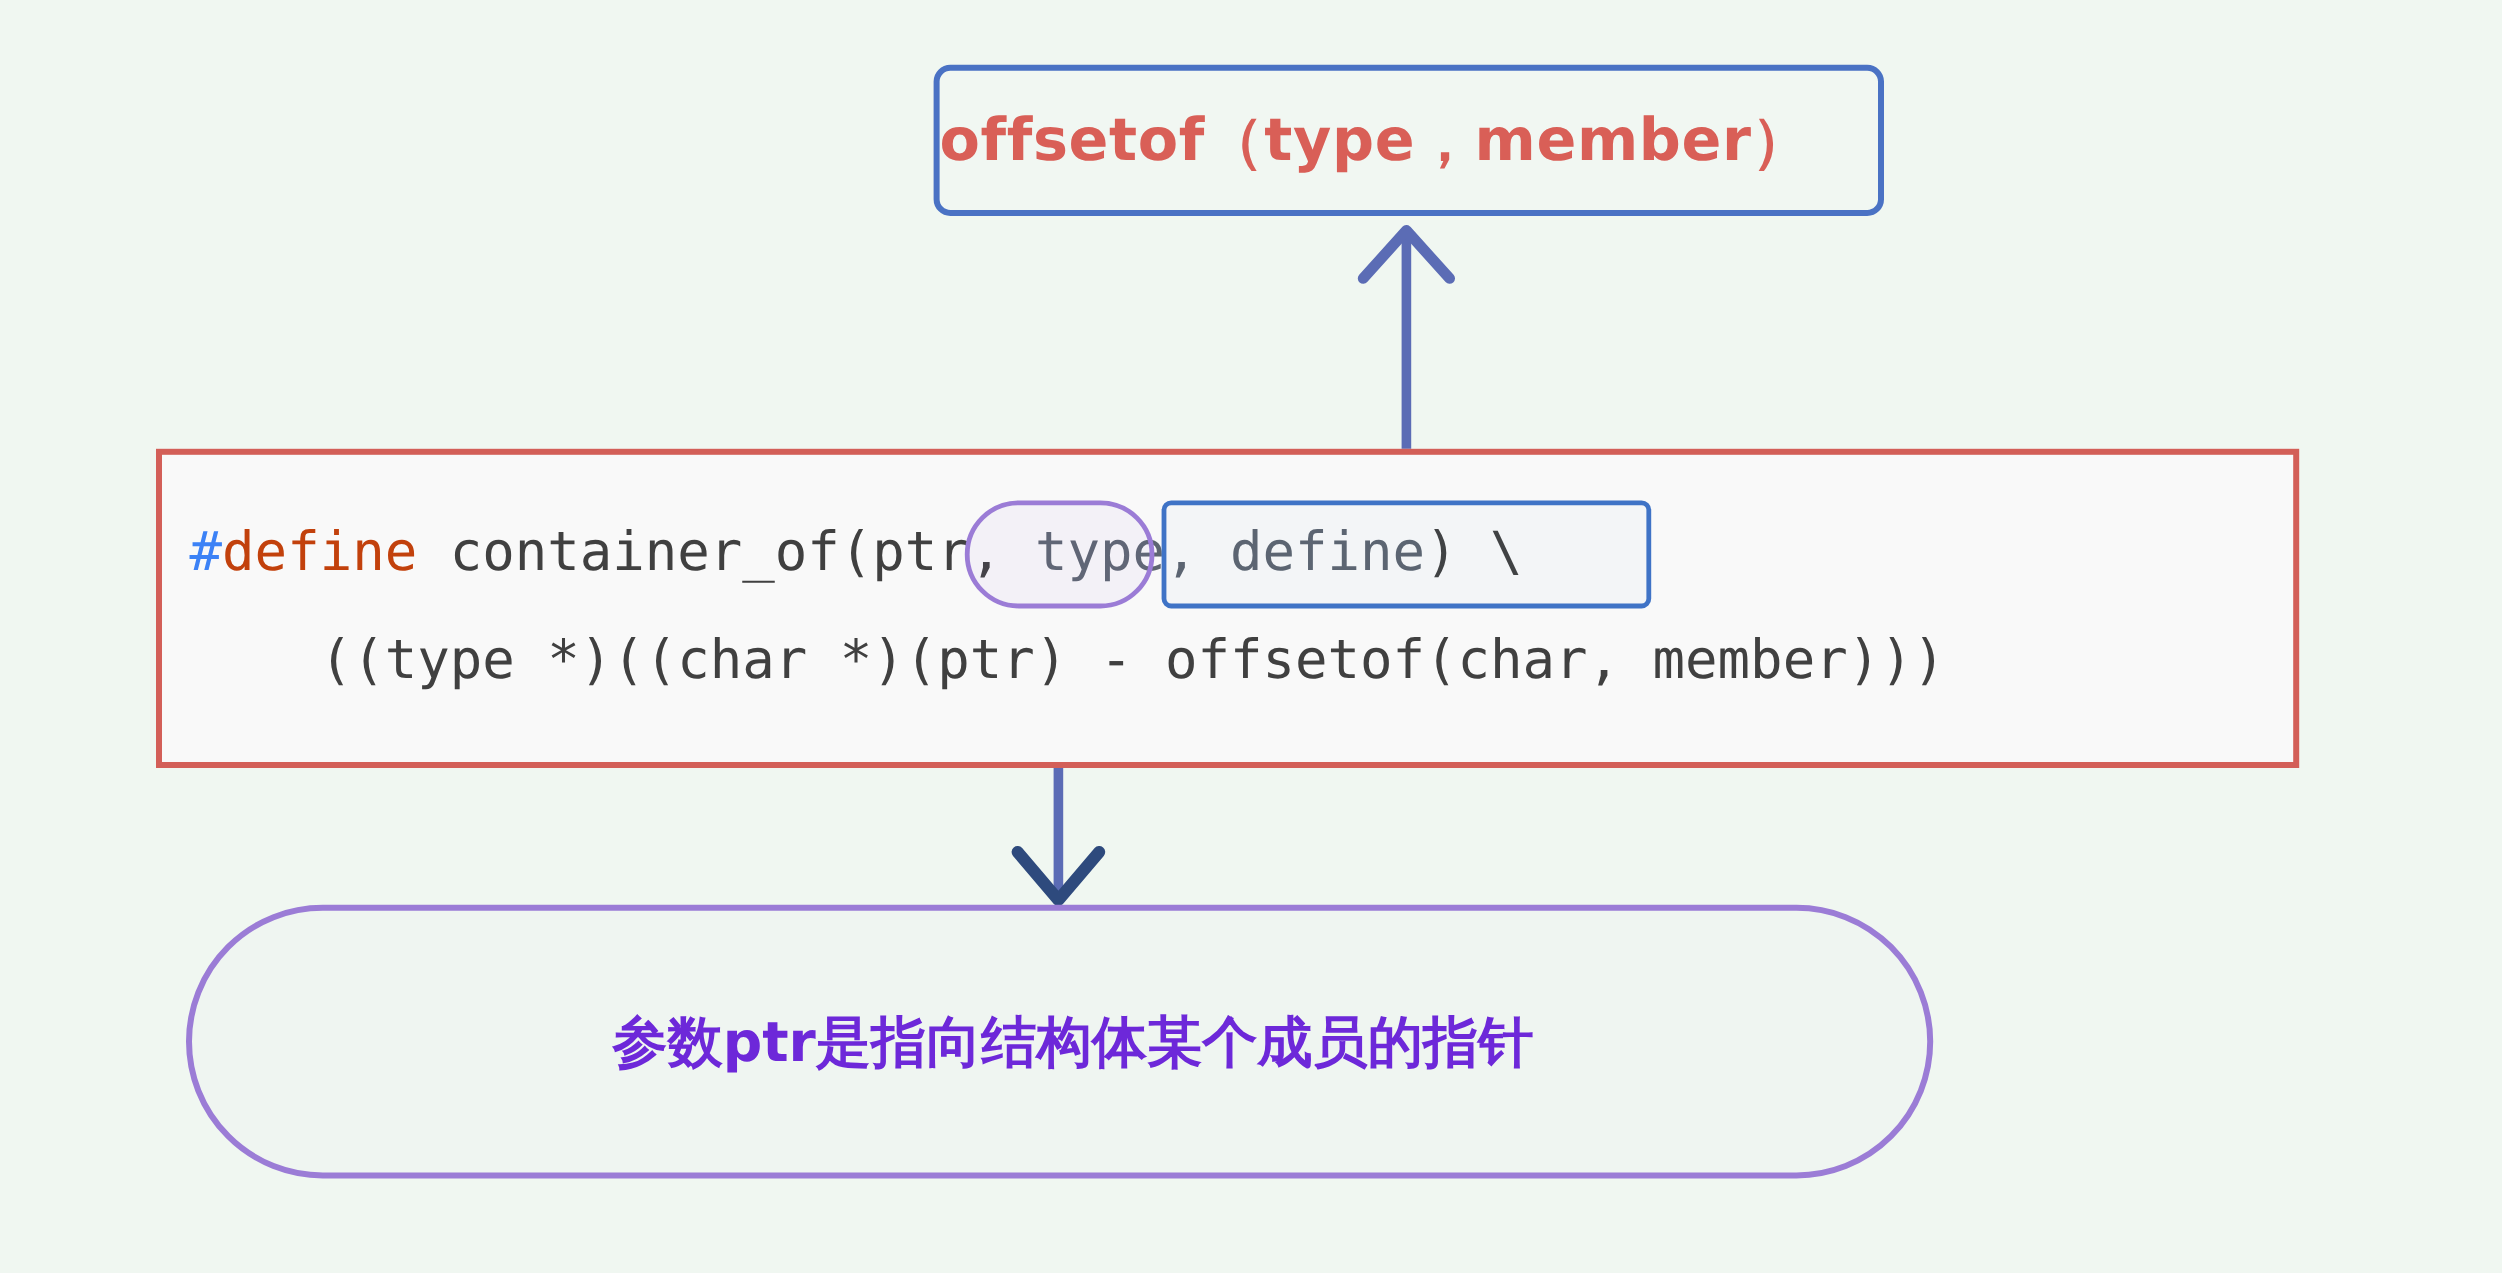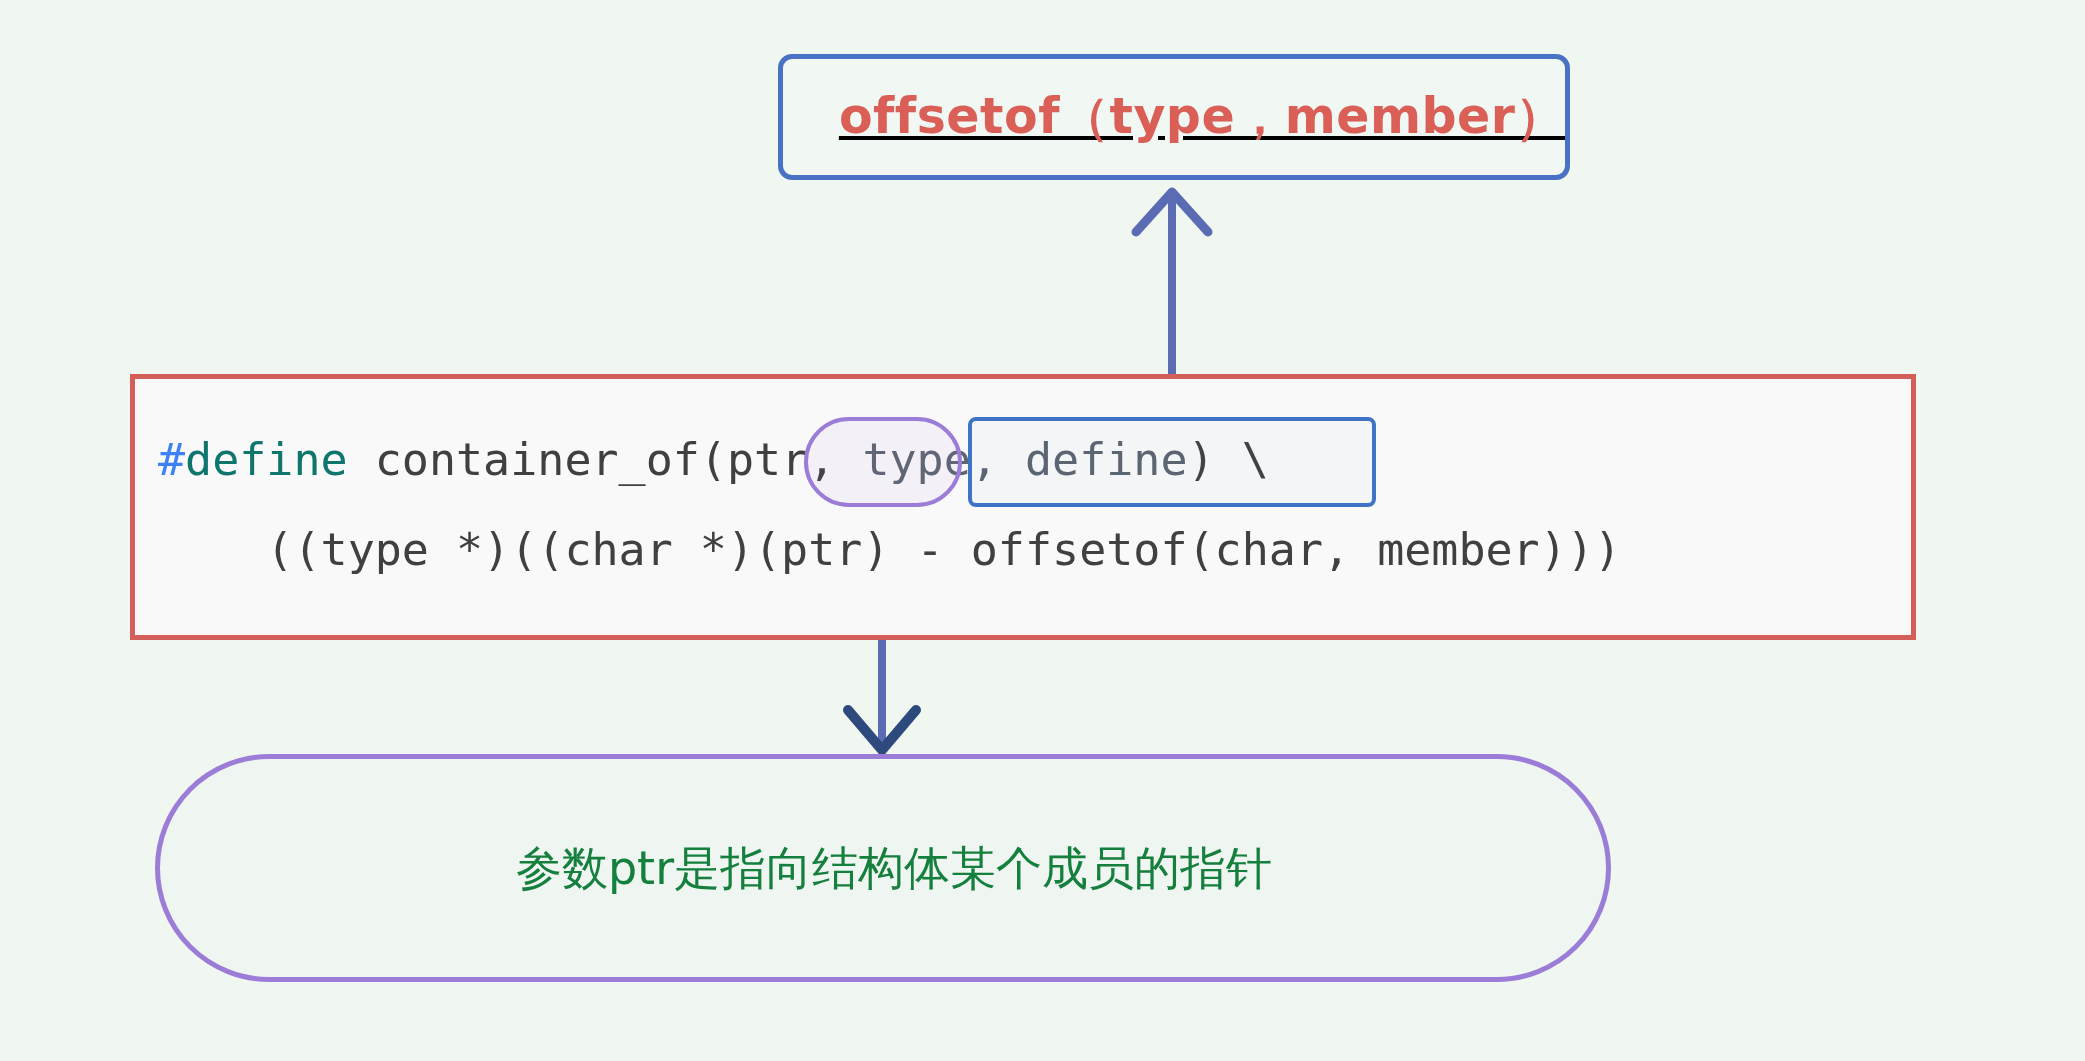--- a/index.html
+++ b/index.html
@@ -26,22 +26,21 @@
     left: 778px;
     top: 54px;
     width: 792px;
     height: 126px;
     box-sizing: border-box;
     border: 5px solid #4a72c4;
     border-radius: 14px;
     background: #f1f7f2;
     display: flex;
     align-items: center;
-    justify-content: flex-end;
-    text-decoration: underline;
+    justify-content: flex-start;
   }
   .top-callout-text {
     color: #d95f57;
     font-family: "DejaVu Sans", sans-serif;
     font-weight: bold;
     font-size: 49px;
     letter-spacing: 0.5px;
     white-space: nowrap;
   }
 
@@ -60,21 +59,21 @@
     position: absolute;
     left: 23px;
     top: 36px;
     font-family: "DejaVu Sans Mono", monospace;
     font-size: 45px;
     line-height: 90px;
     white-space: pre;
     color: #3b4654;
   }
   .code-lines .tok-hash { color: #3c82f6; }
-  .code-lines .tok-define { color: #0f766e; }
+  .code-lines .tok-define { color: #c2410c; }
   .code-lines .tok-plain { color: #404040; }
   .code-lines .tok-dim { color: #5d6570; }
 
   
   .hl-ptr {
     position: absolute;
     left: 804px;
     top: 417px;
     width: 158px;
     height: 90px;
@@ -119,23 +118,23 @@
     box-sizing: border-box;
     border: 5px solid #9b7cd6;
     border-radius: 114px;
     background: #eff5f1;
     display: flex;
     flex-direction: column;
     align-items: center;
     justify-content: center;
   }
   .bubble-line {
-    color: #15803d;
+    color: #6d28d9;
     font-family: "DejaVu Sans", sans-serif;
-    font-weight: normal;
+    font-weight: bold;
     font-size: 46px;
     line-height: 72px;
     white-space: nowrap;
     margin-left: 22px;
   }
 </style>
 </head>
 <body>
 
 <div id="stage">

